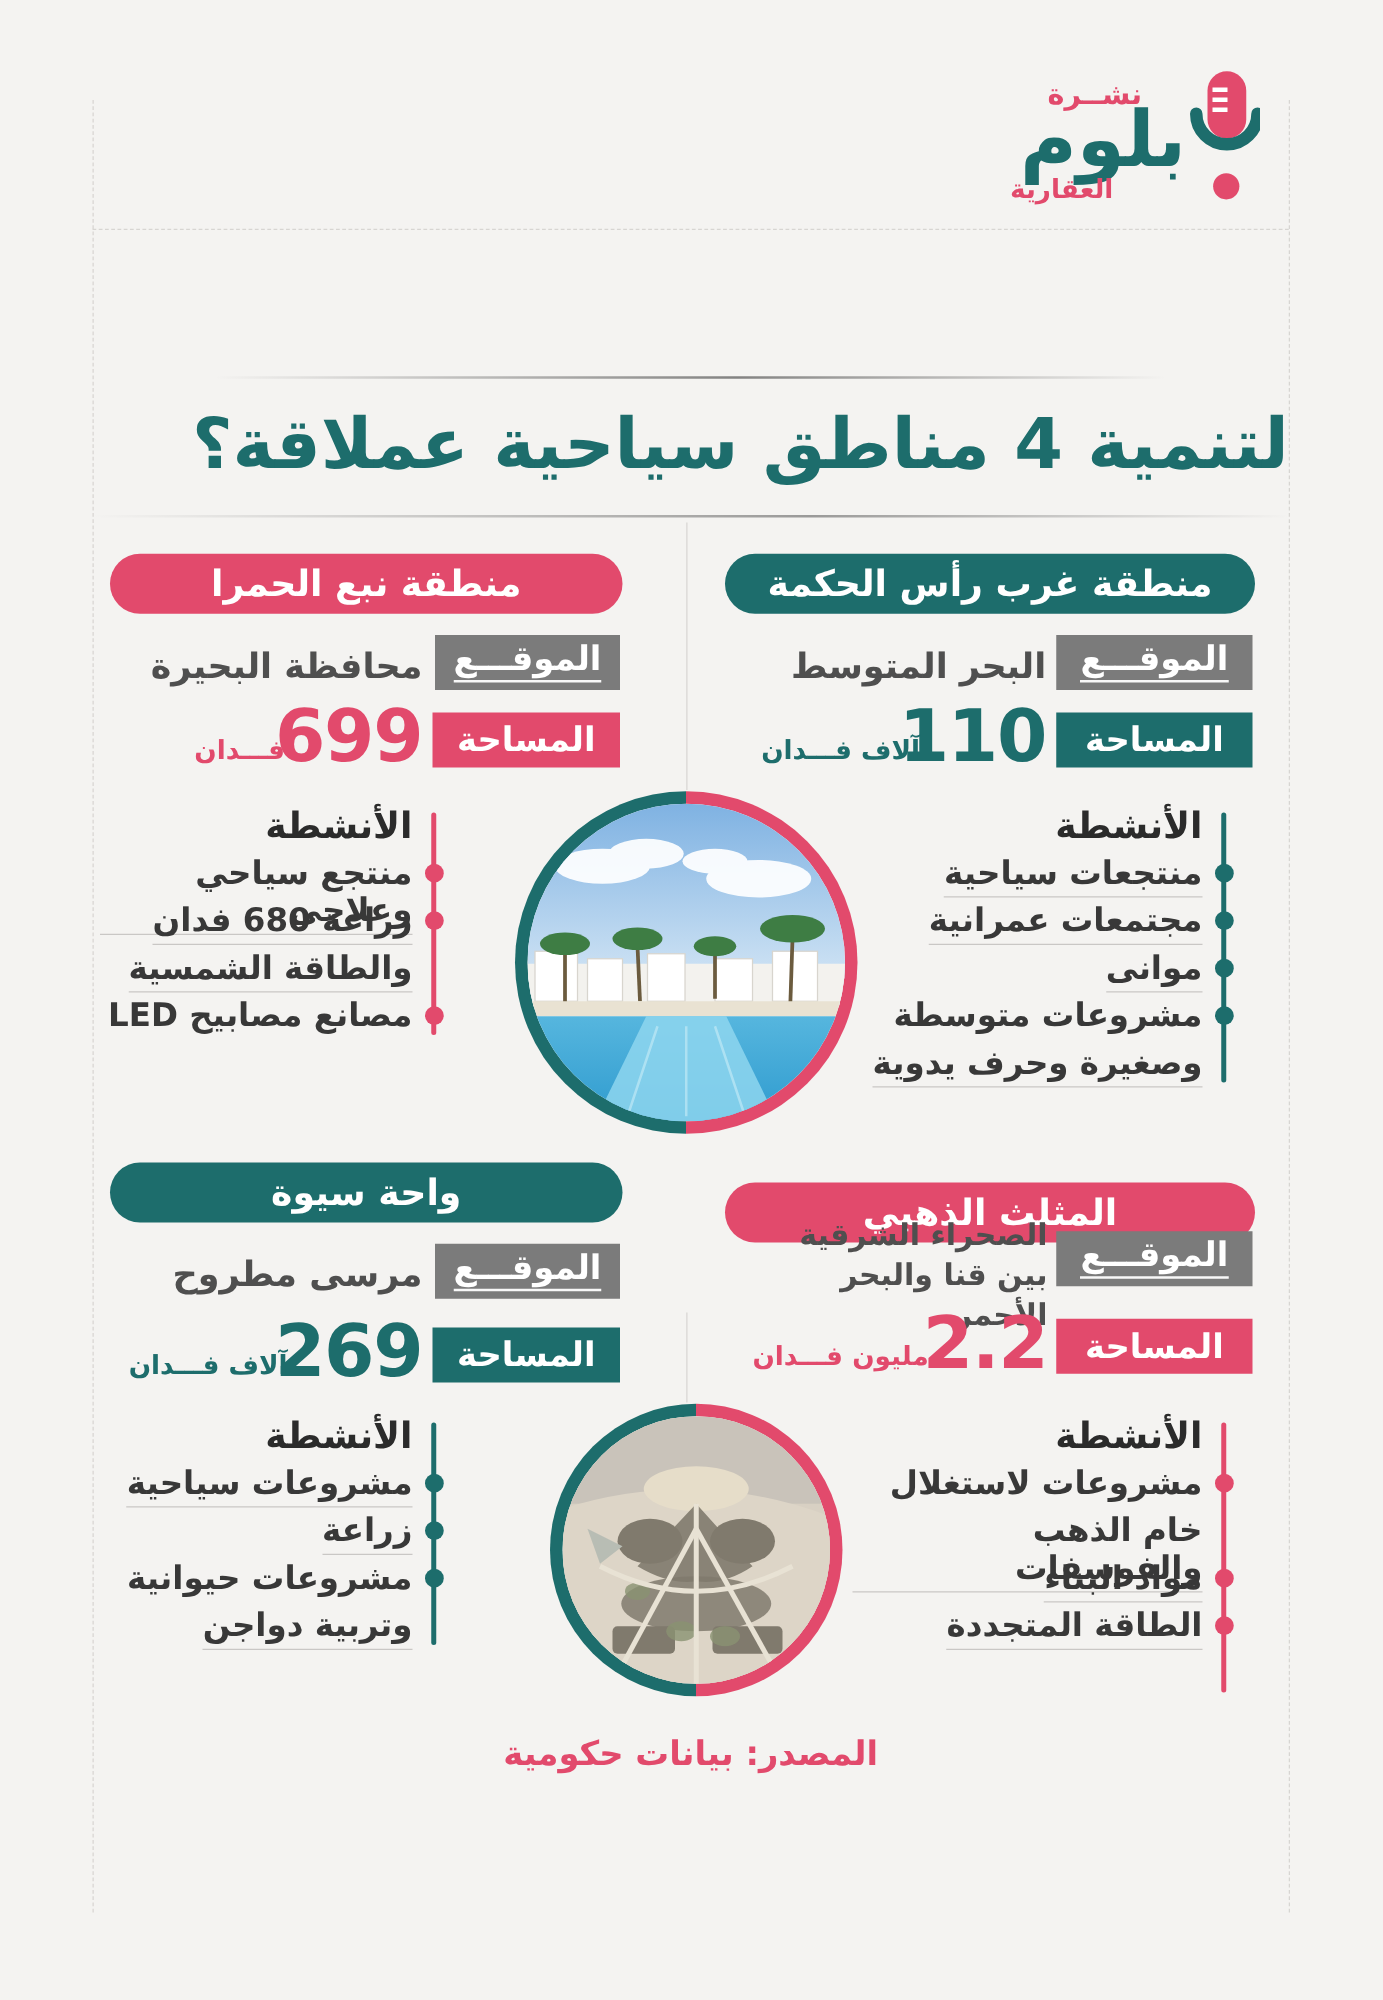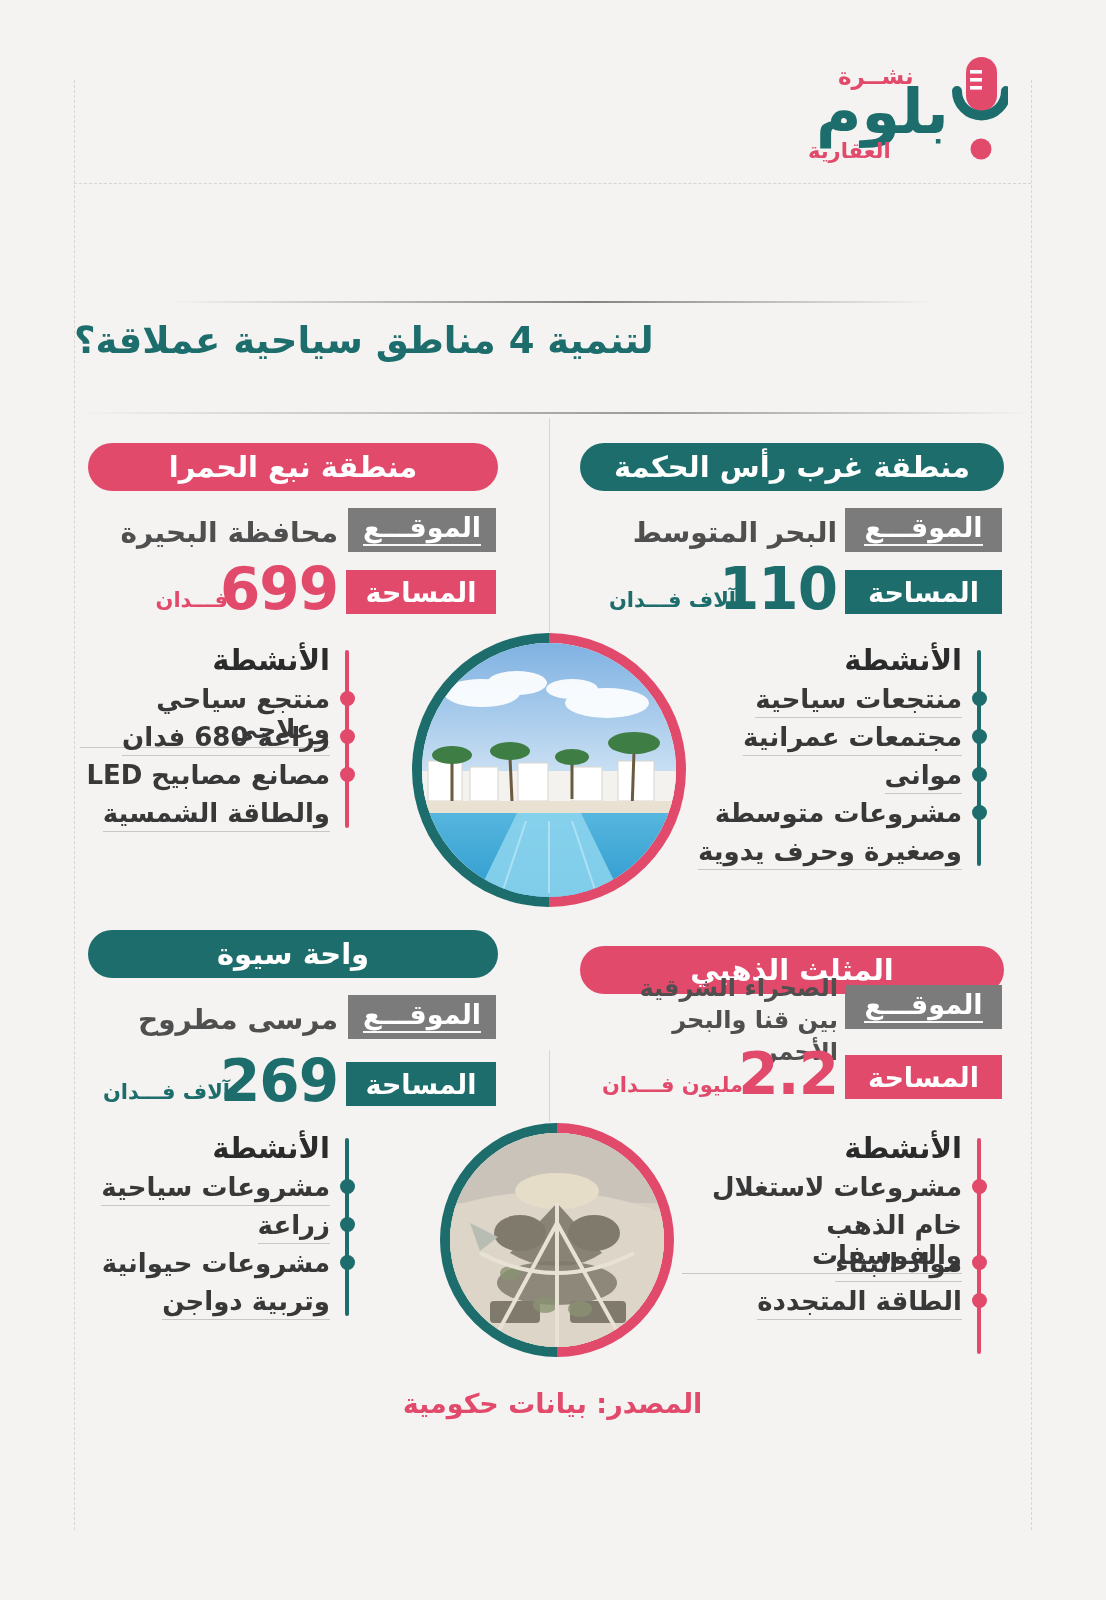--- a/index.html
+++ b/index.html
@@ -21,21 +21,21 @@
 
   
   .logo{position:absolute;left:800px;top:55px;width:215px;height:118px;}
   .logo-newsletter{position:absolute;left:38px;top:8px;color:var(--pink);font-weight:bold;font-size:23px;}
   .logo-brand{position:absolute;left:16px;top:26px;color:var(--teal);font-weight:900;font-size:62px;line-height:62px;letter-spacing:-2px;}
   .logo-tagline{position:absolute;left:8px;top:84px;color:var(--pink);font-weight:bold;font-size:21px;}
   .logo-mic{position:absolute;left:152px;top:0px;}
 
   
   .title-line1{position:absolute;left:74px;top:198px;width:957px;text-align:center;color:var(--teal);font-weight:900;font-size:67px;line-height:92px;}
-  .title-line2{position:absolute;left:74px;top:295px;width:957px;text-align:left;color:var(--teal);font-weight:900;font-size:37px;line-height:92px;}
+  .title-line2{position:absolute;left:74px;top:310px;width:957px;text-align:right;color:var(--teal);font-weight:900;font-size:56px;line-height:92px;}
   .title-div{position:absolute;left:172px;top:301px;width:760px;height:2px;background:linear-gradient(to left,rgba(110,110,110,0),rgba(70,70,70,.65) 45%,rgba(110,110,110,0));}
   .full-div{position:absolute;left:74px;top:412px;width:957px;height:2px;background:linear-gradient(to left,rgba(120,120,120,0),rgba(80,80,80,.55) 40%,rgba(120,120,120,0));}
 
   
   .pill{position:absolute;height:48px;border-radius:26px;display:flex;align-items:center;justify-content:center;color:#fff;font-weight:bold;font-size:29px;}
   .pill.pink{background:var(--pink);}
   .pill.teal{background:var(--teal);text-align:right;}
 
   
   .lblbox{position:absolute;height:44px;display:flex;align-items:center;justify-content:center;color:#fff;font-weight:bold;font-size:27px;}
@@ -134,22 +134,22 @@
   <div class="lblbox pink" style="left:346px;top:570px;width:150px;">
     <span>المساحة</span>
   </div>
   <div class="area-num c-pink" style="left:236px;top:560px;width:102px;">699</div>
   <div class="area-unit c-pink" style="left:128px;top:588px;width:100px;">فـــدان</div>
   <div class="acts pink" style="left:80px;top:640px;width:250px;">
     <div class="vline" style="height:178px;"></div>
     <div class="acts-header">الأنشطة</div>
     <div class="act-item dot u"><span class="t">منتجع سياحي وعلاجي</span></div>
     <div class="act-item dot u"><span class="t">زراعة 680 فدان</span></div>
+    <div class="act-item u"><span class="t">والطاقة الشمسية</span></div>
     <div class="act-item dot"><span class="t">مصانع مصابيح LED</span></div>
-    <div class="act-item u"><span class="t">والطاقة الشمسية</span></div>
   </div>
 
   <div class="circle" style="left:412px;top:633px;width:274px;height:274px;">
     <div class="inner">
       <svg viewBox="0 0 254 254" preserveAspectRatio="none">
         <defs>
           <linearGradient id="sky" x1="0" y1="0" x2="0" y2="1">
             <stop offset="0" stop-color="#7fb2e2"></stop>
               <stop offset="1" stop-color="#dcebf7"></stop>
           </linearGradient>

